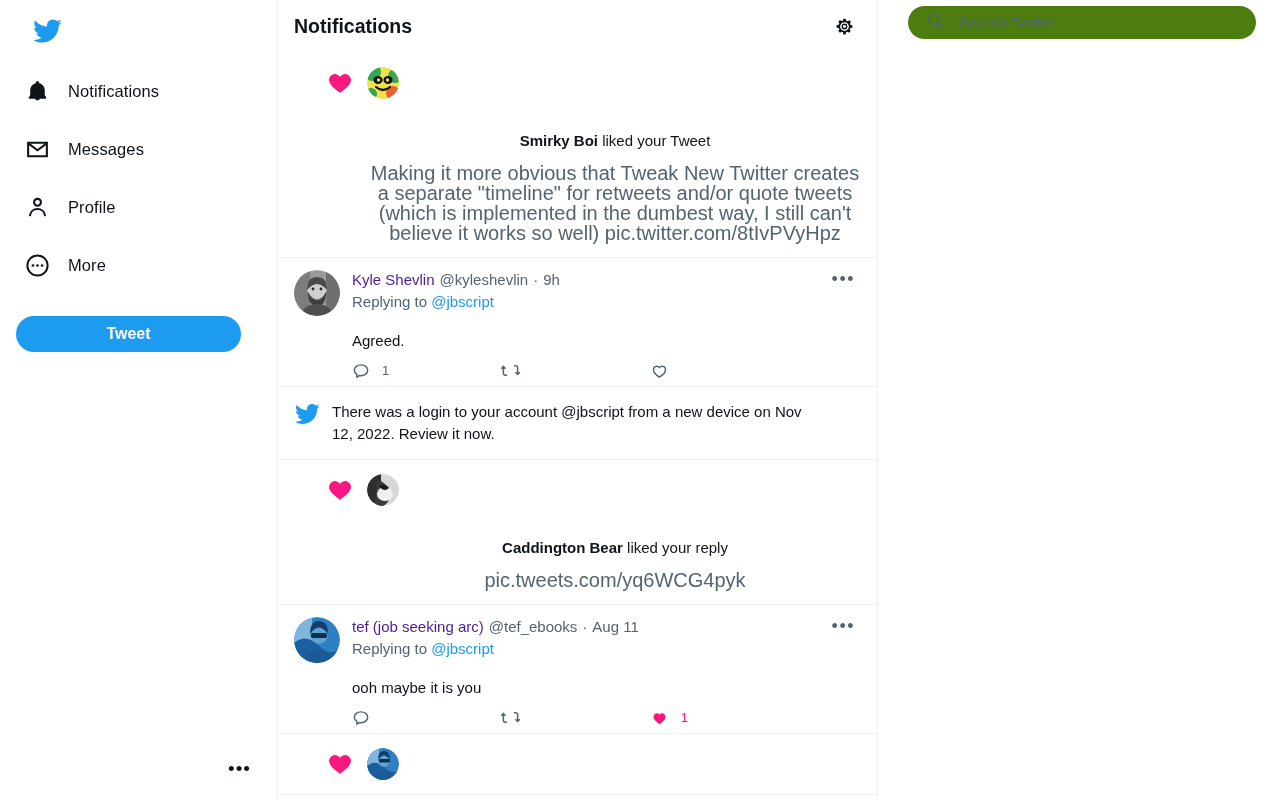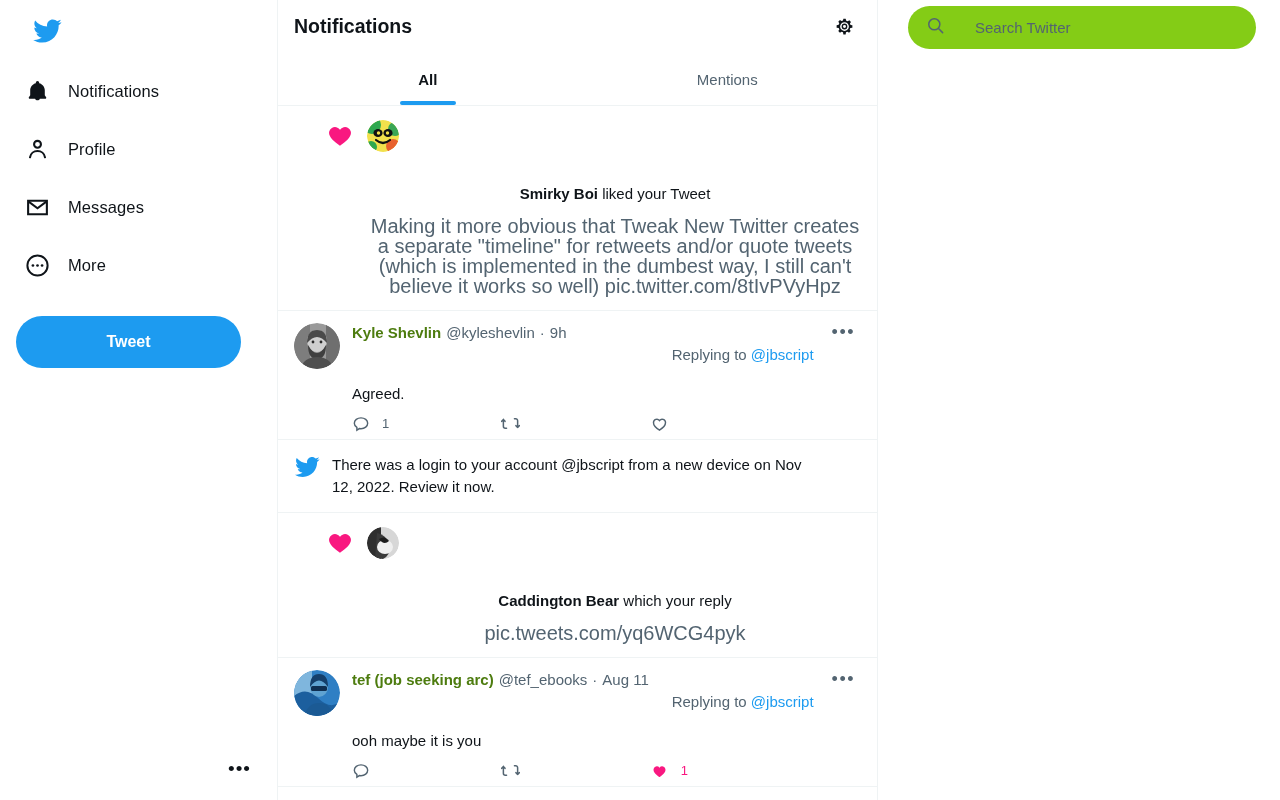--- a/index.html
+++ b/index.html
@@ -30,21 +30,21 @@
     display: flex; align-items: center; gap: 18px;
     height: 50px; padding: 0 16px 0 10px;
     border-radius: 999px; width: fit-content;
     cursor: pointer;
     margin-bottom: 8px;
   }
   .nav-icon { width: 26px; height: 26px; display:flex; align-items:center; justify-content:center; flex:0 0 26px;}
   .nav-label { font-size: 16.5px; color: #0f1419; letter-spacing: .1px; }
   .tweet-btn {
     margin: 18px 0 0 16px;
-    width: 225px; height: 52px;
+    width: 225px; height: 36px;
     background: #1d9bf0; color: #fff;
     border: none; border-radius: 999px;
     font-size: 16px; font-weight: bold;
     font-family: "Liberation Sans", sans-serif;
     cursor: pointer;
   }
   .account-dots {
     position: absolute; left: 228px; bottom: 22px;
     font-size: 19px; color: #0f1419; letter-spacing: 1px;
     cursor: pointer; line-height: 1;
@@ -97,23 +97,23 @@
   .notif-text {
     margin-top: 12px;
     font-size: 20px; line-height: 20px; color: #536471;
     white-space: pre-wrap;
   }
 
   
   .tweet-row { display: flex; gap: 12px; padding: 12px 16px 6px 16px; border-bottom: 1px solid #eff3f4; cursor: pointer; }
   .tweet-main { flex: 1 1 auto; min-width: 0; }
   .tweet-line1 { display: flex; align-items: center; gap: 5px; font-size: 15px; line-height: 20px; }
-  .tw-name { font-weight: bold; color: #4d7c0f; }
+  .tw-name { font-weight: normal; color: #4c1d95; }
   .tw-handle, .tw-dot, .tw-time { color: #536471; }
-  .tweet-reply-to { font-size: 15px; line-height: 22px; color: #536471; margin-top: 1px; text-align: right; }
+  .tweet-reply-to { font-size: 15px; line-height: 22px; color: #536471; margin-top: 1px; }
   .tweet-reply-to .mention { color: #1d9bf0; }
   .tweet-text { font-size: 15px; line-height: 20px; color: #0f1419; margin-top: 18px; }
   .tweet-actions { display: flex; margin-top: 10px; padding-right: 70px; }
   .act { display: flex; align-items: center; gap: 12px; color: #536471; font-size: 13px; cursor: pointer; }
   .act.a-reply { width: 190px; }
   .act.a-rt { width: 190px; }
   .act.a-like { width: 120px; }
   .act.liked { color: #f91880; }
   .more-dots {
     color: #536471; font-size: 18px; line-height: 14px;
@@ -124,22 +124,22 @@
   
   .notif-system { display: flex; gap: 12px; align-items: flex-start; padding: 14px 16px; border-bottom: 1px solid #eff3f4; cursor: pointer; }
   .system-text { font-size: 15px; line-height: 22px; color: #0f1419; max-width: 470px; }
 
   .avatar { width: 46px; height: 46px; border-radius: 50%; flex: 0 0 46px; overflow: hidden; }
   .avatar-sm { width: 32px; height: 32px; border-radius: 50%; flex: 0 0 32px; overflow: hidden; }
 
   
   .right { flex: 1 1 auto; height: 800px; padding: 6px 24px 0 30px; }
   .search-box {
-    height: 43px; background: #84cc16; border-radius: 999px;
-    display: flex; align-items: center; gap: 30px; padding: 0 18px;
+    height: 33px; background: #4d7c0f; border-radius: 999px;
+    display: flex; align-items: center; gap: 14px; padding: 0 18px;
     cursor: text;
   }
   .search-input {
     border: none; background: transparent; outline: none;
     font-size: 15px; color: #0f1419; width: 100%;
     font-family: "Liberation Sans", sans-serif;
   }
   .search-input::placeholder { color: #536471; }
 </style>
 </head>
@@ -162,35 +162,35 @@
           <svg width="25" height="25" viewBox="0 0 24 24">
               <path fill="#0f1419" d="M12 2c-.9 0-1.6.7-1.6 1.6v.5C7.3 4.8 5 7.6 5 10.9v4.6l-1.3 2c-.2.3-.2.7 0 1 .2.3.5.5.9.5h14.8c.4 0 .7-.2.9-.5.2-.3.2-.7 0-1l-1.3-2v-4.6c0-3.3-2.3-6.1-5.4-6.8v-.5c0-.9-.7-1.6-1.6-1.6zm0 18.5c-1 0-1.9-.6-2.3-1.5h4.6c-.4.9-1.3 1.5-2.3 1.5z"></path>
             </svg>
         </span>
         <span class="nav-label">Notifications</span>
       </div>
 
       <div class="nav-item">
         <span class="nav-icon">
           <svg width="25" height="25" viewBox="0 0 24 24">
-              <circle cx="12" cy="7" r="3.3" fill="none" stroke="#0f1419" stroke-width="2"></circle>
-              <path fill="none" stroke="#0f1419" stroke-width="2" stroke-linecap="round" d="M4.8 19.5c.6-3.6 3.6-6 7.2-6s6.6 2.4 7.2 6"></path>
-            </svg>
-        </span>
-        <span class="nav-label">Profile</span>
+              <path fill="none" stroke="#0f1419" stroke-width="2" d="M3 5.5h18v13H3z"></path>
+              <path fill="none" stroke="#0f1419" stroke-width="2" d="M3.5 6.3l8.5 6.4 8.5-6.4"></path>
+            </svg>
+        </span>
+        <span class="nav-label">Messages</span>
       </div>
 
       <div class="nav-item">
         <span class="nav-icon">
           <svg width="25" height="25" viewBox="0 0 24 24">
-              <path fill="none" stroke="#0f1419" stroke-width="2" d="M3 5.5h18v13H3z"></path>
-              <path fill="none" stroke="#0f1419" stroke-width="2" d="M3.5 6.3l8.5 6.4 8.5-6.4"></path>
-            </svg>
-        </span>
-        <span class="nav-label">Messages</span>
+              <circle cx="12" cy="7" r="3.3" fill="none" stroke="#0f1419" stroke-width="2"></circle>
+              <path fill="none" stroke="#0f1419" stroke-width="2" stroke-linecap="round" d="M4.8 19.5c.6-3.6 3.6-6 7.2-6s6.6 2.4 7.2 6"></path>
+            </svg>
+        </span>
+        <span class="nav-label">Profile</span>
       </div>
 
       <div class="nav-item">
         <span class="nav-icon">
           <svg width="25" height="25" viewBox="0 0 24 24">
               <circle cx="12" cy="12" r="9.7" fill="none" stroke="#0f1419" stroke-width="1.9"></circle>
               <circle cx="7.6" cy="12" r="1.3" fill="#0f1419"></circle>
               <circle cx="12" cy="12" r="1.3" fill="#0f1419"></circle>
               <circle cx="16.4" cy="12" r="1.3" fill="#0f1419"></circle>
             </svg>
@@ -208,24 +208,20 @@
     <header class="center-header">
       <div class="center-title">Notifications</div>
       <div class="gear-btn">
         <svg width="21" height="21" viewBox="0 0 24 24">
             <path fill="#0f1419" d="M12 8.7a3.3 3.3 0 1 0 0 6.6 3.3 3.3 0 0 0 0-6.6zm0 5a1.7 1.7 0 1 1 0-3.4 1.7 1.7 0 0 1 0 3.4z"></path>
             <path fill="#0f1419" d="M21 13.3v-2.6l-2.1-.4a7 7 0 0 0-.7-1.7l1.2-1.8-1.9-1.9-1.8 1.2a7 7 0 0 0-1.7-.7L13.3 3h-2.6l-.4 2.1a7 7 0 0 0-1.7.7L6.8 4.6 4.9 6.5l1.2 1.8a7 7 0 0 0-.7 1.7L3 10.7v2.6l2.4.4a7 7 0 0 0 .7 1.7l-1.2 1.8 1.9 1.9 1.8-1.2a7 7 0 0 0 1.7.7l.4 2.4h2.6l.4-2.4a7 7 0 0 0 1.7-.7l1.8 1.2 1.9-1.9-1.2-1.8a7 7 0 0 0 .7-1.7l2.4-.4zM12 17a5 5 0 1 1 0-10 5 5 0 0 1 0 10z"></path>
           </svg>
       </div>
     </header>
 
-    <div class="tabs">
-      <div class="tab active">All</div>
-      <div class="tab">Mentions</div>
-    </div>
 
     <div class="feed">
 
       <div class="notif notif-like">
         <div class="like-head">
           <span class="heart-big">
             <svg width="26" height="26" viewBox="0 0 24 24">
                 <path fill="#f91880" d="M12 21s-7.5-4.8-9.3-9A5.3 5.3 0 0 1 12 6.3 5.3 5.3 0 0 1 21.3 12c-1.8 4.2-9.3 9-9.3 9z"></path>
               </svg>
           </span>
@@ -345,21 +341,21 @@
                 <path d="M10 6 q10 2 12 12 q2 10 -6 14 h-8z" fill="#3a3a3a"></path>
                 <ellipse cx="18" cy="20" rx="8" ry="7" fill="#efefef"></ellipse>
                 <path d="M12 12 q6 -4 10 2 q-5 5 -10 -2z" fill="#1c1c1c"></path>
               </g>
             </svg>
           </span>
         </div>
         <div class="notif-body">
           <div class="notif-actor">
             <b>Caddington Bear</b>
-            <span>which your reply</span>
+            <span>liked your reply</span>
           </div>
           <div class="notif-text">pic.tweets.com/yq6WCG4pyk</div>
         </div>
       </div>
 
       <div class="tweet-row">
         <span class="avatar">
           <svg width="46" height="46" viewBox="0 0 46 46">
             <defs>
                 <clipPath id="c4">

